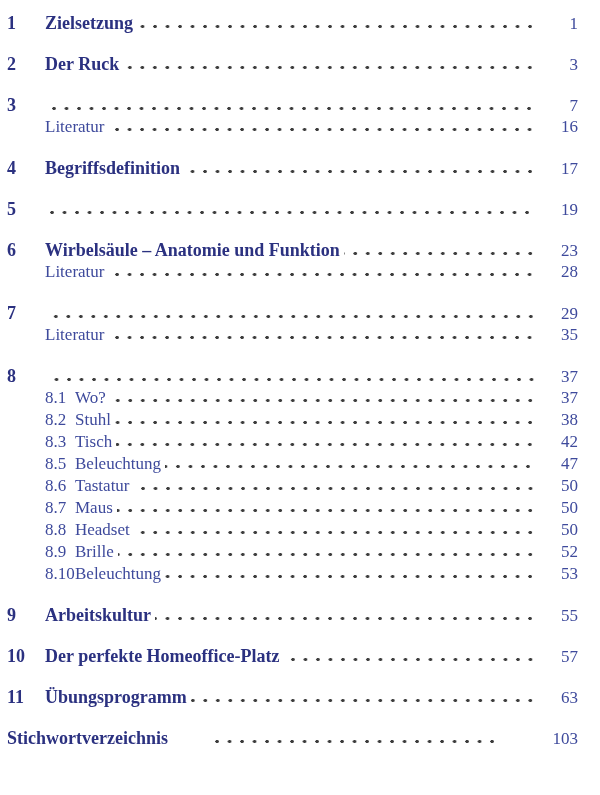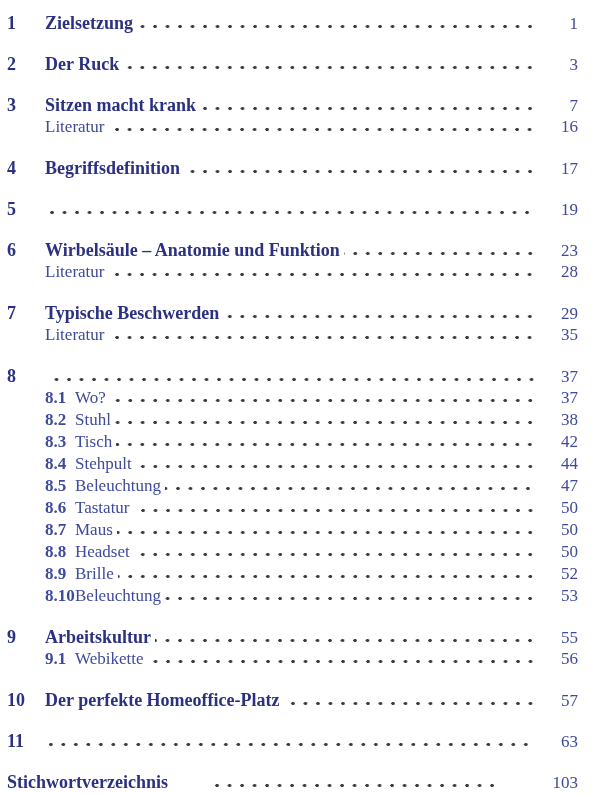--- a/index.html
+++ b/index.html
@@ -36,21 +36,21 @@
     font-size: 18px;
     color: var(--c-primary, #2b3180);
   }
   
   .row.section,
   .row.literatur {
     padding-left: 38px;
     font-size: 17px;
     color: var(--c-secondary, #3e4a9c);
   }
-  .row.section .num { flex: 0 0 30px; font-weight: bold; }
+  .row.section .num { flex: 0 0 30px; }
   
   .leader {
     flex: 1 1 auto;
     height: 5px;
     margin: 0 8px 0 4px;
     background-image: radial-gradient(circle at 2px 2.5px, var(--c-dot, #3c3c3c) 1.5px, rgba(0,0,0,0) 1.9px);
     background-size: 12.5px 5px;
     background-repeat: repeat-x;
   }
   
@@ -73,21 +73,20 @@
     <span class="pagenum">1</span>
   </div>
     <div class="row chapter">
     <span class="num">2</span>
     <span class="title">Der Ruck</span>
     <span class="leader" style="background-position-x: 4.82812px;"></span>
     <span class="pagenum">3</span>
   </div>
     <div class="row chapter">
     <span class="num">3</span>
-    <span class="title">Sitzen macht krank</span>
     <span class="leader" style="background-position-x: 15.4844px;"></span>
     <span class="pagenum">7</span>
   </div>
     <div class="row literatur">
 
     <span class="title">Literatur</span>
     <span class="leader" style="background-position-x: 7.03125px;"></span>
     <span class="pagenum">16</span>
   </div>
     <div class="row chapter">
@@ -108,21 +107,20 @@
     <span class="pagenum">23</span>
   </div>
     <div class="row literatur">
 
     <span class="title">Literatur</span>
     <span class="leader" style="background-position-x: 7.03125px;"></span>
     <span class="pagenum">28</span>
   </div>
     <div class="row chapter">
     <span class="num">7</span>
-    <span class="title">Typische Beschwerden</span>
     <span class="leader" style="background-position-x: 4.82812px;"></span>
     <span class="pagenum">29</span>
   </div>
     <div class="row literatur">
 
     <span class="title">Literatur</span>
     <span class="leader" style="background-position-x: 7.03125px;"></span>
     <span class="pagenum">35</span>
   </div>
     <div class="row chapter">
@@ -142,26 +140,20 @@
     <span class="leader" style="background-position-x: 13.0938px;"></span>
     <span class="pagenum">38</span>
   </div>
     <div class="row section">
     <span class="num">8.3</span>
     <span class="title">Tisch</span>
     <span class="leader" style="background-position-x: 11.8281px;"></span>
     <span class="pagenum">42</span>
   </div>
     <div class="row section">
-    <span class="num">8.4</span>
-    <span class="title">Stehpult</span>
-    <span class="leader" style="background-position-x: 4.82812px;"></span>
-    <span class="pagenum">44</span>
-  </div>
-    <div class="row section">
     <span class="num">8.5</span>
     <span class="title">Beleuchtung</span>
     <span class="leader" style="background-position-x: 10.9375px;"></span>
     <span class="pagenum">47</span>
   </div>
     <div class="row section">
     <span class="num">8.6</span>
     <span class="title">Tastatur</span>
     <span class="leader" style="background-position-x: 6.98438px;"></span>
     <span class="pagenum">50</span>
@@ -189,34 +181,29 @@
     <span class="title">Beleuchtung</span>
     <span class="leader" style="background-position-x: 13.0781px;"></span>
     <span class="pagenum">53</span>
   </div>
     <div class="row chapter">
     <span class="num">9</span>
     <span class="title">Arbeitskultur</span>
     <span class="leader" style="background-position-x: 10.4844px;"></span>
     <span class="pagenum">55</span>
   </div>
-    <div class="row section">
-    <span class="num">9.1</span>
-    <span class="title">Webikette</span>
-    <span class="leader" style="background-position-x: 5.5px;"></span>
-    <span class="pagenum">56</span>
-  </div>
     <div class="row chapter">
     <span class="num">10</span>
     <span class="title">Der perfekte Homeoffice-Platz</span>
     <span class="leader" style="background-position-x: 6.95312px;"></span>
     <span class="pagenum">57</span>
   </div>
     <div class="row chapter">
     <span class="num">11</span>
+    <span class="title">Übungsprogramm</span>
     <span class="leader" style="background-position-x: 12.2969px;"></span>
     <span class="pagenum">63</span>
   </div>
     <div class="row unnumbered">
 
     <span class="title">Stichwortverzeichnis</span>
     <span class="leader" style="background-position-x: 6.03125px;"></span>
     <span class="pagenum">103</span>
   </div>
   </div>

